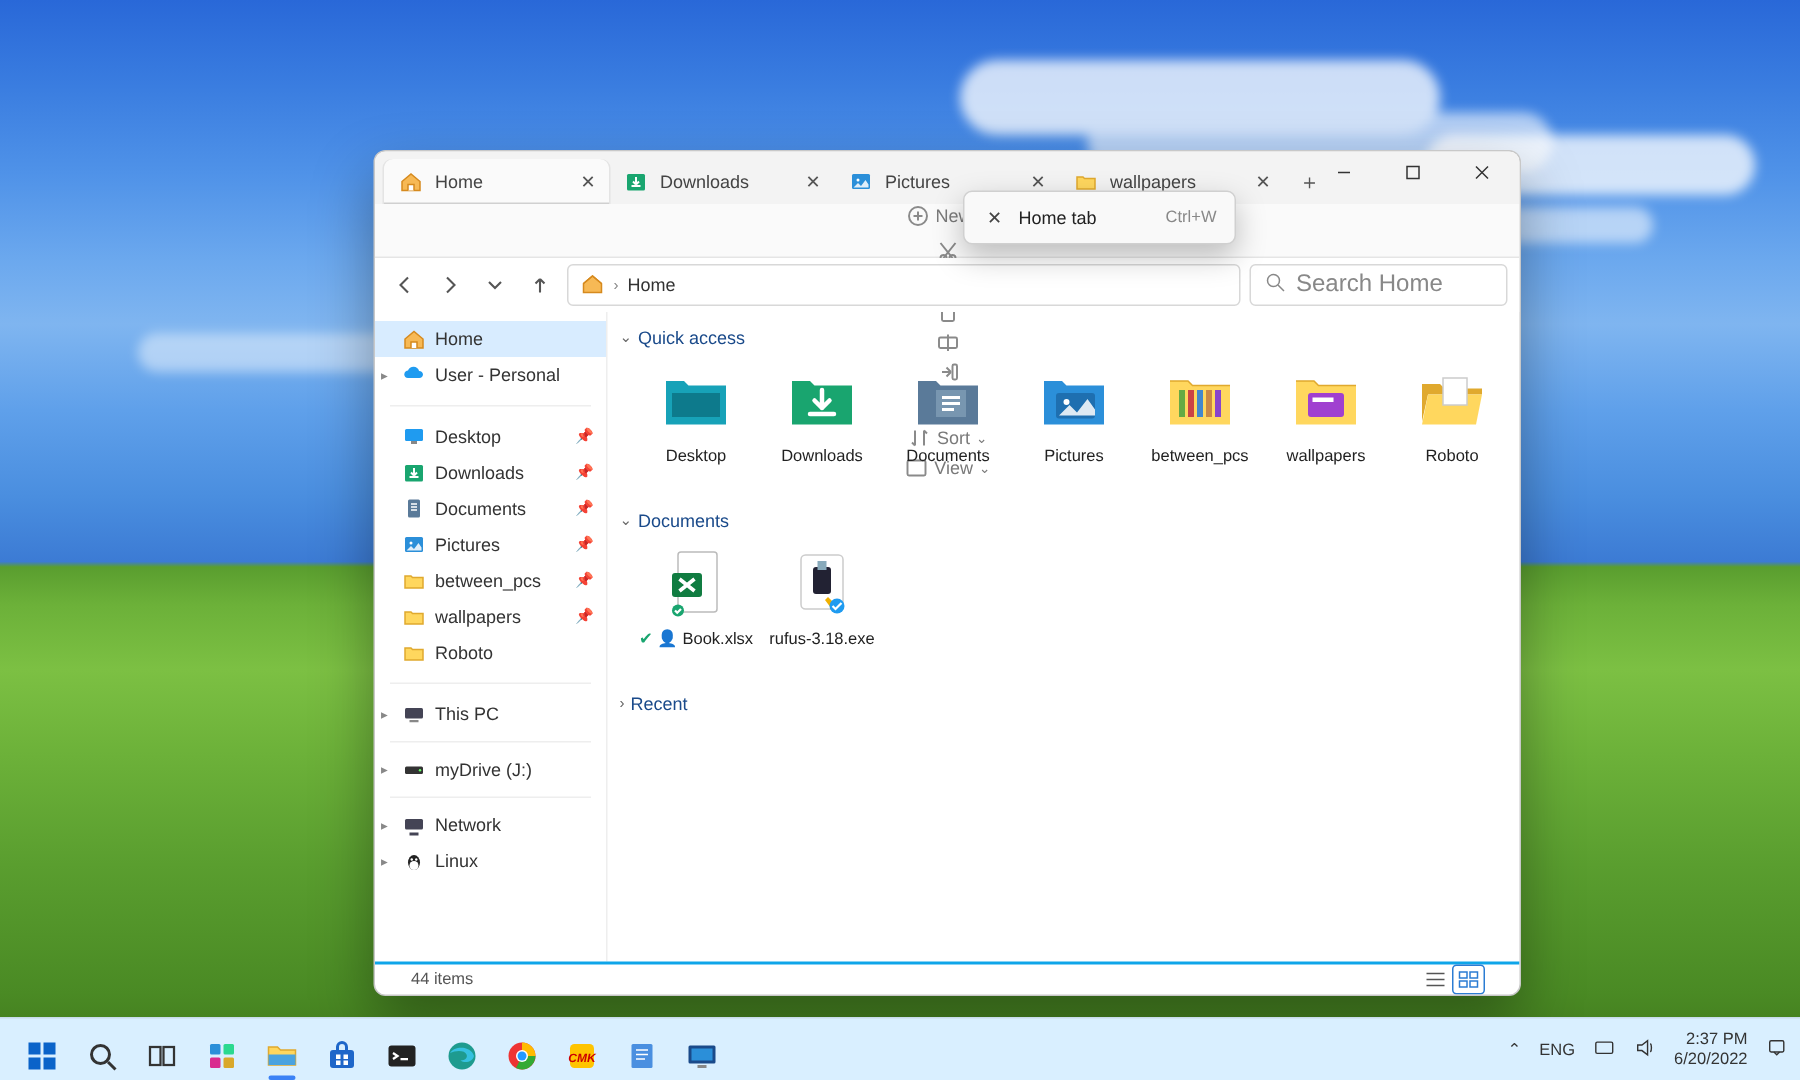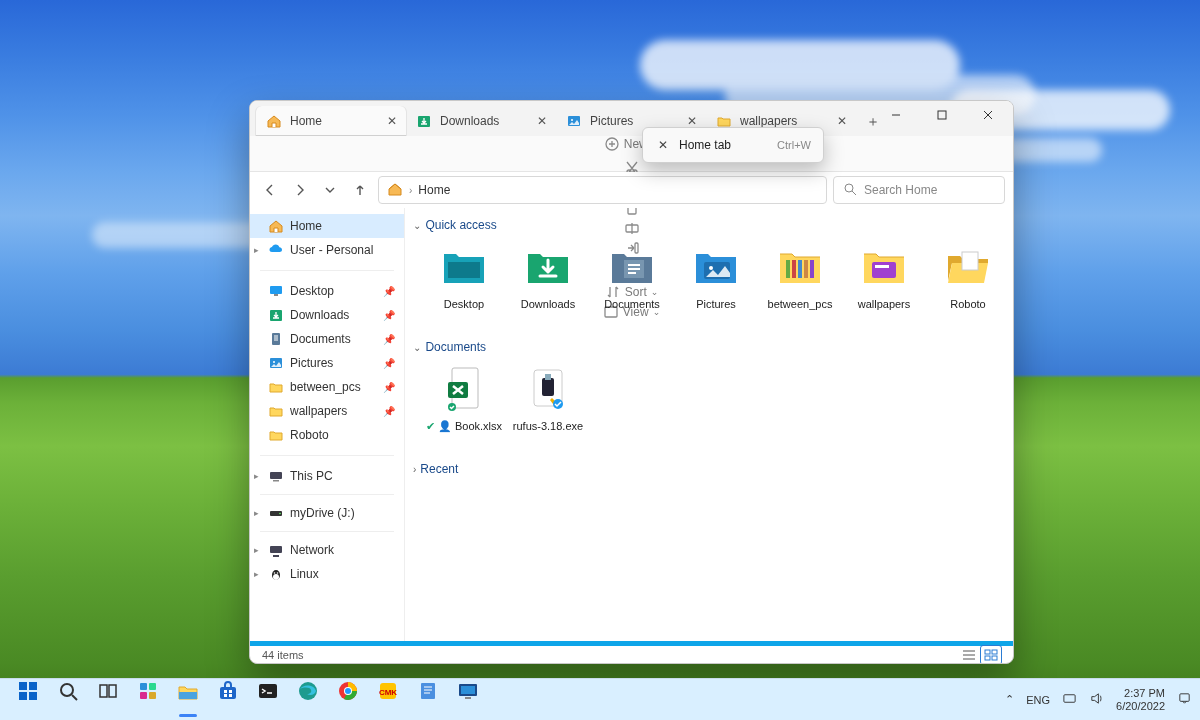--- a/index.html
+++ b/index.html
@@ -51,21 +51,21 @@
   .toolbar .tbtn { height:28px; min-width:28px; padding:0 6px; display:flex; align-items:center; justify-content:center; gap:4px; border-radius:4px; }
   .toolbar .sep { width:1px; height:20px; background:#ddd; margin:0 4px; }
   .toolbar svg { width:16px; height:16px; stroke:#8a8a8a; fill:none; stroke-width:1.3; }
 
   
   .navrow { height: 36px; display:flex; align-items:center; padding:4px 8px; gap:6px; background:#fff; }
   .navbtn { width:24px; height:28px; display:flex; align-items:center; justify-content:center; color:#666; }
   .navbtn svg { width:14px; height:14px; stroke:#555; fill:none; stroke-width:1.4; }
   .addr { flex:1; height:28px; border:1px solid #d8d8d8; border-radius:4px; display:flex; align-items:center; padding:0 8px; font-size:12px; color:#333; gap:6px; }
   .addr .chev { color:#888; font-size:10px; }
-  .search { width:172px; height:28px; border:1px solid #d8d8d8; border-radius:4px; display:flex; align-items:center; padding:0 8px; gap:6px; color:#888; font-size:12px; }
+  .search { width:172px; height:28px; border:1px solid #d8d8d8; border-radius:4px; display:flex; align-items:center; padding:0 8px; gap:6px; color:#888; font-size:16px; }
 
   
   .body { flex:1; display:flex; min-height:0; }
   .sidebar { width:155px; border-right:1px solid #eee; padding:4px 0; font-size:12px; color:#333; overflow:hidden; }
   .sgroup { padding:2px 0; }
   .sitem { display:flex; align-items:center; height:24px; padding:0 8px 0 18px; gap:6px; position:relative; }
   .sitem.sel { background:#d8ecff; }
   .sitem .exp { position:absolute; left:4px; color:#888; font-size:9px; }
   .sitem .pin { margin-left:auto; color:#bbb; font-size:10px; }
   .sitem .sicon { width:16px; height:16px; display:flex; align-items:center; justify-content:center; }
@@ -73,21 +73,21 @@
 
   .content { flex:1; overflow:auto; padding:6px 2px 6px 6px; }
   .section-hdr { display:flex; align-items:center; gap:4px; color:#1a4a8a; font-size:12px; padding:4px 2px; }
   .section-hdr .chev { color:#666; font-size:10px; display:inline-block; }
   .grid { display:flex; flex-wrap:wrap; gap:6px 6px; padding:2px 0 8px 14px; }
   .item { width:78px; height:90px; display:flex; flex-direction:column; align-items:center; justify-content:flex-start; gap:4px; font-size:11px; text-align:center; color:#222; }
   .item .ibox { width:56px; height:56px; display:flex; align-items:center; justify-content:center; }
   .item .ilabel { line-height:1.15; }
 
   
-  .status { height:22px; border-top:5px solid #0ea5e9; display:flex; align-items:center; padding:0 12px; font-size:11px; color:#555; }
+  .status { height:22px; border-top:2px solid #0ea5e9; display:flex; align-items:center; padding:0 24px; font-size:11px; color:#555; }
   .status .spacer { flex:1; }
   .status .vbtn { width:20px; height:18px; display:flex; align-items:center; justify-content:center; margin-left:2px; }
   .status .vbtn.active { outline:1px solid #2b7cd3; border-radius:2px; }
 
   
   .ctxmenu {
     position:absolute; left:392px; top:26px; width:182px;
     background:#f9f9f9; border:1px solid #d0d0d0; border-radius:6px;
     box-shadow:0 8px 20px rgba(0,0,0,.25); padding:4px; font-size:12px; color:#222;
     z-index:5;
@@ -95,21 +95,21 @@
   .ctxitem { height:26px; display:flex; align-items:center; padding:0 8px; border-radius:4px; gap:8px; }
   .ctxitem .cicon { width:16px; display:flex; justify-content:center; color:#444; }
   .ctxitem .shortcut { margin-left:auto; color:#888; font-size:11px; }
 
   
   .taskbar {
     position:absolute; left:0; right:0; bottom:0; height:42px;
     background:#d9efff; border-top:1px solid rgba(0,0,0,.08);
     display:flex; align-items:center; padding:0 8px;
   }
-  .taskbar .tb { width:40px; height:40px; display:flex; align-items:flex-start; justify-content:center; }
+  .taskbar .tb { width:40px; height:40px; display:flex; align-items:flex-end; justify-content:center;font-style:italic; }
   .taskbar .tb.active::after { content:""; position:absolute; width:18px; height:3px; background:#3b82f6; border-radius:2px; margin-top:34px; }
   .taskbar .tb { position:relative; }
   .tray { margin-left:auto; display:flex; align-items:center; gap:12px; color:#333; font-size:11px; }
   .tray .clock { text-align:right; line-height:1.15; }
   .tray svg { width:15px; height:15px; }
 
   
   .mini { width:16px; height:16px; }
 </style>
 </head>

